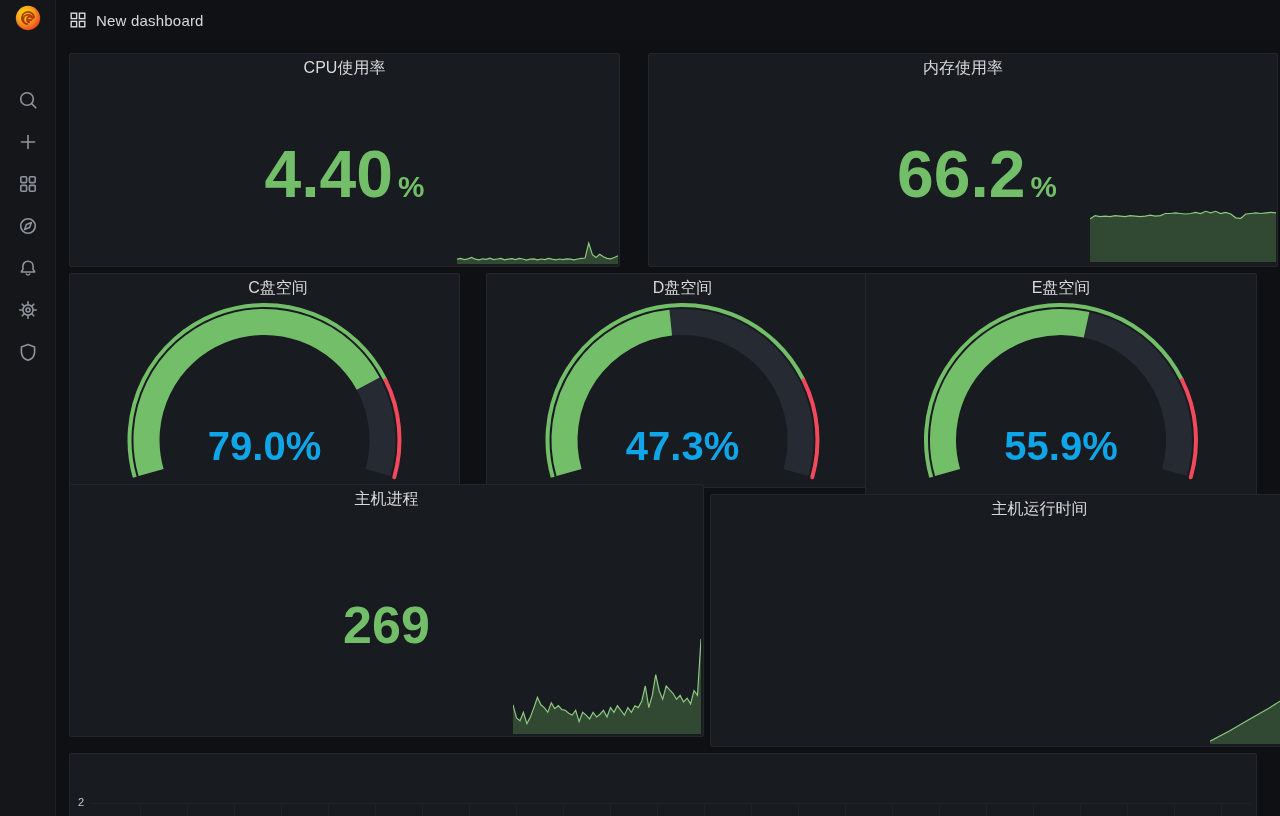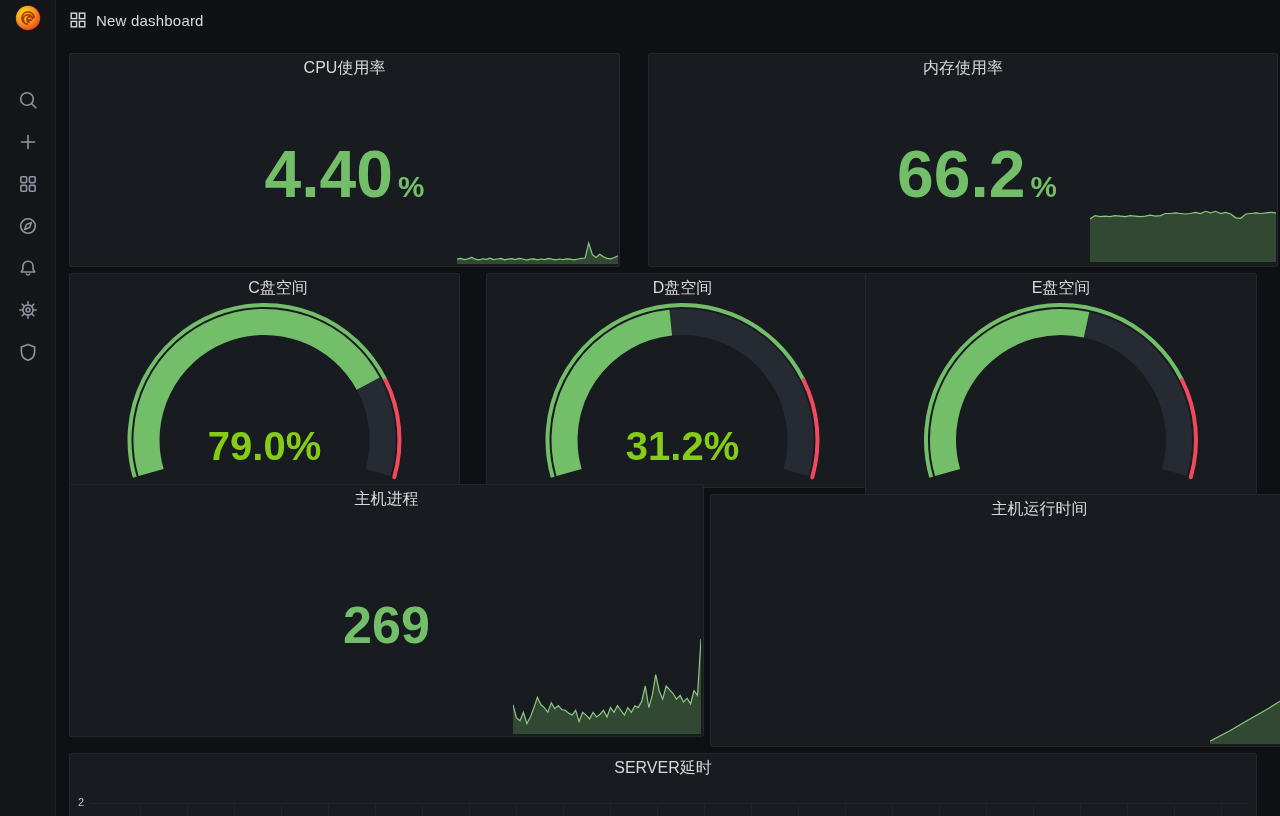--- a/index.html
+++ b/index.html
@@ -31,21 +31,21 @@
 
   .stat-wrap { position:absolute; left:0; right:0; top:28px; bottom:0;
     display:flex; align-items:center; justify-content:center; pointer-events:none; }
   .stat-value { display:flex; align-items:baseline; color:#73bf69; font-weight:bold; line-height:1; }
   .stat-unit { font-size:.45em; margin-left:5px; font-weight:bold; }
 
   .spark { position:absolute; pointer-events:none; }
 
   .gauge-svg { position:absolute; left:0; top:0; pointer-events:none; }
   .gauge-label { position:absolute; left:0; right:0; top:152px; text-align:center;
-    color:#84cc16; font-size:40px; font-weight:bold; line-height:1; pointer-events:none; }
+    color:#0ea5e9; font-size:40px; font-weight:bold; line-height:1; pointer-events:none; }
 
   
   .lat-tick { position:absolute; left:8px; top:42px; font-size:11px; color:#c7c8cc; }
   .lat-hline { position:absolute; left:20px; right:5px; top:49px; height:1px; background:#202226; }
   .lat-vlines { position:absolute; left:24px; right:5px; top:50px; bottom:0;
     background:repeating-linear-gradient(90deg, transparent 0 46px, #202226 46px 47px); }
 </style>
 </head>
 <body>
 
@@ -177,31 +177,32 @@
       </section>
 
       <section class="panel" style="left:410px; top:233px; width:393px; height:215px;margin-left:20px;">
         <div class="panel-title">D盘空间</div>
         <svg class="gauge-svg" width="391" height="213" viewBox="0 0 391 213">
             <path d="M 82.07 198.53 A 118 118 0 1 1 308.93 198.53" stroke="#262b33" stroke-width="26" fill="none"></path>
             <path d="M 82.07 198.53 A 118 118 0 0 1 183.73 48.59" stroke="#73bf69" stroke-width="26" fill="none"></path>
             <path d="M 65.73 203.21 A 135 135 0 0 1 316.42 105.97" stroke="#73bf69" stroke-width="4" fill="none"></path>
             <path d="M 316.42 105.97 A 135 135 0 0 1 325.27 203.21" stroke="#f2495c" stroke-width="4" fill="none" stroke-linecap="round"></path>
           </svg>
-        <div class="gauge-label">31.2%</div>
+        <div class="gauge-label">47.3%</div>
       </section>
 
       <section class="panel" style="left:809px; top:233px; width:392px; height:244px;">
         <div class="panel-title">E盘空间</div>
         <svg class="gauge-svg" width="390" height="213" viewBox="0 0 390 213">
             <path d="M 81.57 198.53 A 118 118 0 1 1 308.43 198.53" stroke="#262b33" stroke-width="26" fill="none"></path>
             <path d="M 81.57 198.53 A 118 118 0 0 1 220.56 50.80" stroke="#73bf69" stroke-width="26" fill="none"></path>
             <path d="M 65.23 203.21 A 135 135 0 0 1 315.92 105.97" stroke="#73bf69" stroke-width="4" fill="none"></path>
             <path d="M 315.92 105.97 A 135 135 0 0 1 324.77 203.21" stroke="#f2495c" stroke-width="4" fill="none" stroke-linecap="round"></path>
           </svg>
+        <div class="gauge-label">55.9%</div>
       </section>
 
       <section class="panel" style="left:13px; top:444px; width:635px; height:253px;">
         <div class="panel-title">主机进程</div>
         <div class="stat-wrap">
           <div class="stat-value" style="font-size:52px;">
             <span>269</span>
           </div>
         </div>
         <svg class="spark" style="right:2px; bottom:2px;" width="188" height="96" viewBox="0 0 188 96">
@@ -212,21 +213,20 @@
 
       <section class="panel" style="left:654px; top:454px; width:659px; height:253px;">
         <div class="panel-title">主机运行时间</div>
         <svg class="spark" style="right:0; bottom:2px;" width="158" height="97" viewBox="0 0 158 97">
             <polygon points="0,97 0.0,94.1 19.8,83.7 39.5,72.3 59.3,60.9 79.0,48.5 98.8,37.1 118.5,24.8 138.3,13.3 158.0,1.0 158,97" fill="rgba(115,191,105,0.28)"></polygon>
             <polyline points="0.0,94.1 19.8,83.7 39.5,72.3 59.3,60.9 79.0,48.5 98.8,37.1 118.5,24.8 138.3,13.3 158.0,1.0" fill="none" stroke="#8cc97e" stroke-width="1.2"></polyline>
           </svg>
       </section>
 
       <section class="panel" style="left:13px; top:713px; width:1188px; height:160px;">
-        <div class="panel-title">SERVER延时</div>
         <span class="lat-tick">2</span>
         <div class="lat-hline"></div>
         <div class="lat-vlines"></div>
       </section>
 
     </div>
   </div>
 </div>
 
 </body></html>

